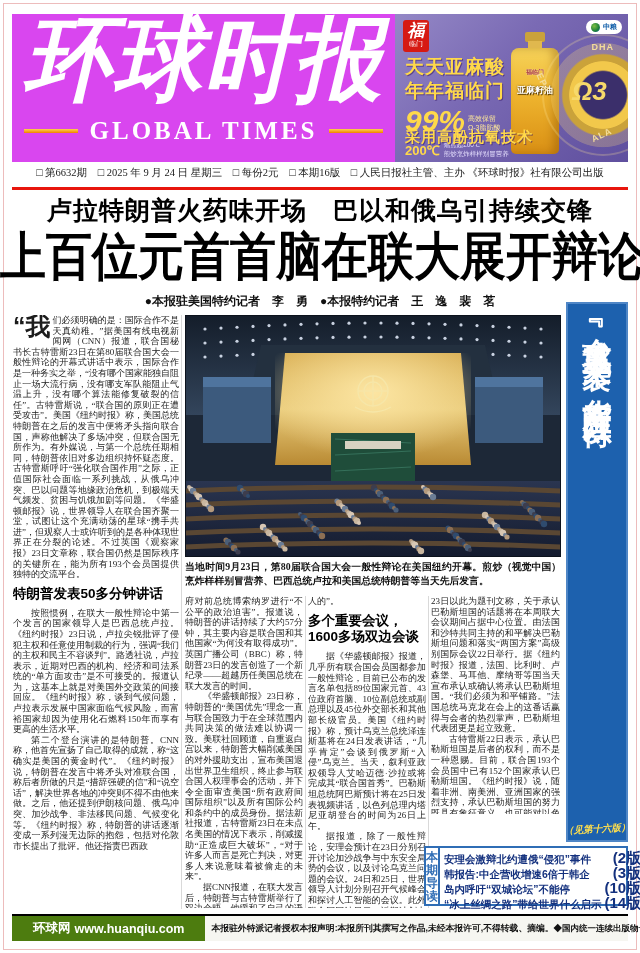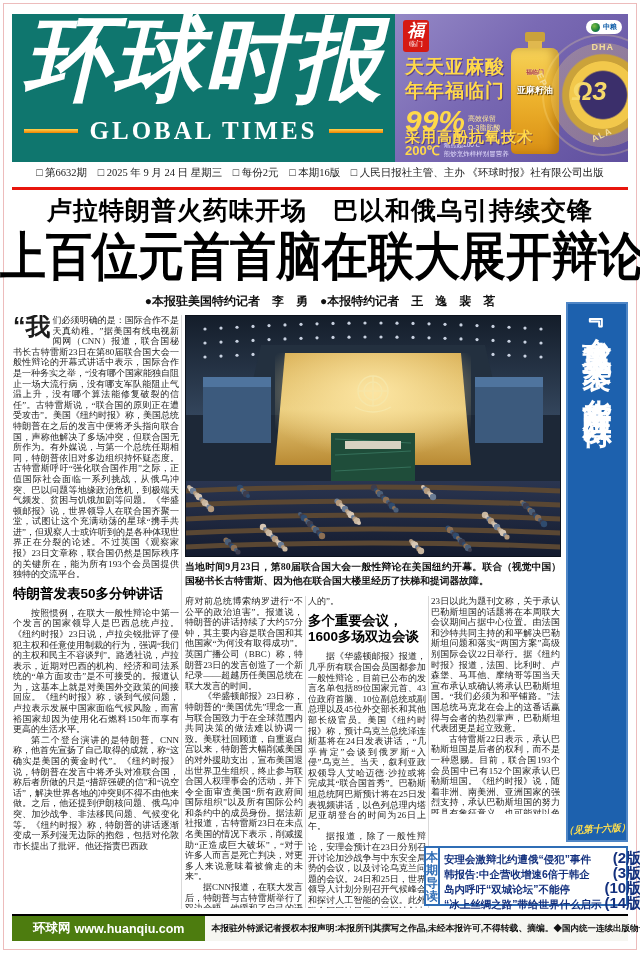--- a/index.html
+++ b/index.html
@@ -4,21 +4,21 @@
 <style>
   html,body{margin:0;padding:0;}
   body{
     width:640px;height:953px;position:relative;background:#ffffff;
     font-family:"Liberation Sans",sans-serif;overflow:hidden;
   }
   .page-edge{position:absolute;inset:3px;border:1px solid #edbcbc;pointer-events:none;}
 
   
   .masthead-row{position:absolute;left:12px;top:14px;width:616px;height:148px;display:flex;}
-  .brand{width:383px;background:#0f766e;position:relative;overflow:hidden;}
+  .brand{width:383px;background:#d946ef;position:relative;overflow:hidden;}
   .brand-cn{
     position:absolute;top:-4px;left:0;width:100%;text-align:center;
     font-family:"DejaVu Serif",serif;font-style:italic;font-weight:bold;
     font-size:88px;line-height:1.1;color:#ffffff;letter-spacing:2px;white-space:nowrap;
     transform:scaleY(1.05);
   }
   .brand-en-row{position:absolute;bottom:17px;left:0;width:100%;display:flex;align-items:center;padding:0 12px;box-sizing:border-box;}
   .brand-rule{flex:1;height:4px;background:linear-gradient(180deg,#ffd34d,#f08300);}
   .brand-en{
     font-family:"Liberation Serif",serif;font-weight:bold;font-size:25px;color:#ffffff;
@@ -450,21 +450,21 @@
         <circle cx="248" cy="182" r="3.2" fill="#6b7d96"></circle>
         <circle cx="285" cy="235" r="2" fill="#3d3d4d"></circle>
         <circle cx="322" cy="222" r="2.6" fill="#b59a7d"></circle>
         <circle cx="359" cy="209" r="3.2" fill="#2f4b6e"></circle>
       </g>
     <rect x="0" y="0" width="376" height="242" fill="none" stroke="#0c121c" stroke-width="2"></rect>
   </svg>
 </div>
 <div class="caption">
   <span class="credit">（视觉中国）</span>
-  <span>当地时间9月23日，第80届联合国大会一般性辩论在美国纽约开幕。联合国秘书长古特雷斯、因为他在联合国大楼里经历了扶梯和提词器故障。</span>
+  <span>当地时间9月23日，第80届联合国大会一般性辩论在美国纽约开幕。煎炒烹炸样样别冒营养、巴西总统卢拉和美国总统特朗普等当天先后发言。</span>
 </div>
 
 <div class="col col2 bodytext">
   <p class="noindent">府对前总统博索纳罗进行“不公平的政治迫害”。报道说，特朗普的讲话持续了大约57分钟，其主要内容是联合国和其他国家“为何没有取得成功”。英国广播公司（BBC）称，特朗普23日的发言创造了一个新纪录——超越历任美国总统在联大发言的时间。</p>
   <p>《华盛顿邮报》23日称，特朗普的“美国优先”理念一直与联合国致力于在全球范围内共同决策的做法难以协调一致。美联社回顾道，自重返白宫以来，特朗普大幅削减美国的对外援助支出，宣布美国退出世界卫生组织，终止参与联合国人权理事会的活动，并下令全面审查美国“所有政府间国际组织”以及所有国际公约和条约中的成员身份。据法新社报道，古特雷斯23日在未点名美国的情况下表示，削减援助“正造成巨大破坏”，“对于许多人而言是死亡判决，对更多人来说意味着被偷走的未来”。</p>
   <p>据CNN报道，在联大发言后，特朗普与古特雷斯举行了双边会晤，他缓和了自己的语气，称“这次稍微有些激动”，因为他在联合国大楼里经历了扶梯和提词器故障。特朗普称，美国“百分之百支持联合国”，“我认为联合国的潜力是惊</p>
 </div>
 <div class="col col3 bodytext">
   <p class="noindent">人的”。</p>
   <div class="subhead">多个重要会议，1600多场双边会谈</div>

